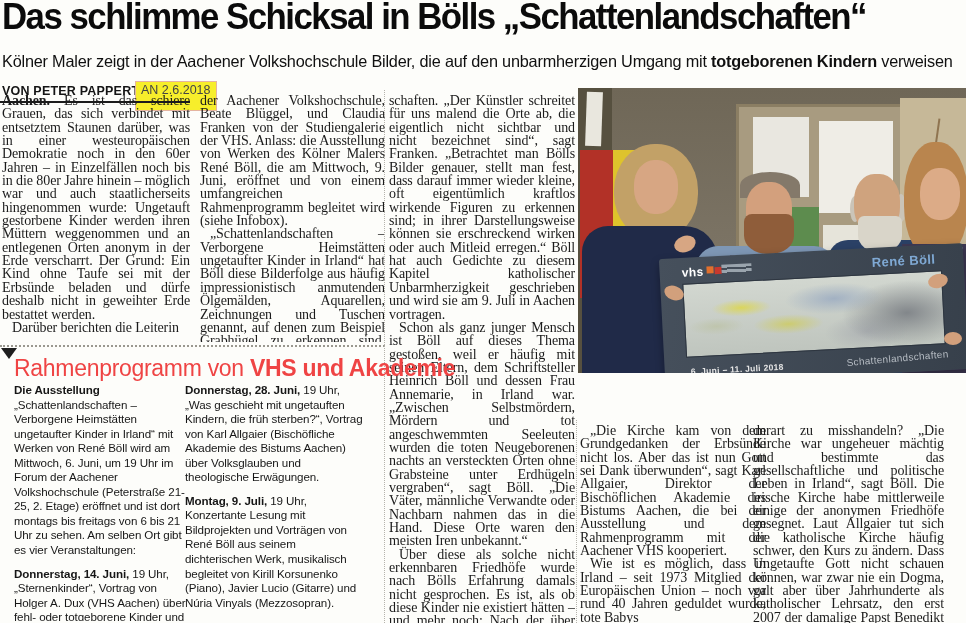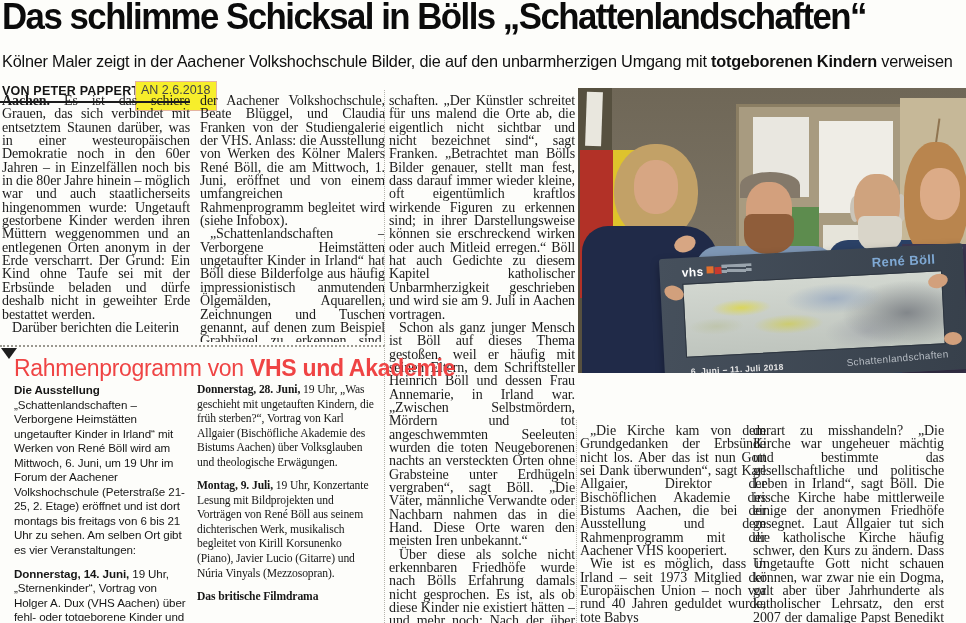--- a/index.html
+++ b/index.html
@@ -42,21 +42,21 @@
            border-left:8px solid transparent;border-right:8px solid transparent;
            border-top:11px solid #1e1e1e;}
   .infobox-title{position:absolute;left:14px;top:8px;font-size:23px;color:#ef4444;
            letter-spacing:-.3px;white-space:nowrap;}
   .infobox-title .tb{font-weight:bold;}
   .ibcol{position:absolute;top:36px;font-size:11.6px;line-height:14.55px;color:#161616;
          letter-spacing:-.1px;overflow:hidden;height:238px;}
   .ibcol p{margin:0 0 9px 0;}
   .ibcol .b{font-weight:bold;}
   .ibleft{left:14px;width:178px;}
-  .ibright{left:197px;width:180px;font-family:Liberation Serif, serif;}
+  .ibright{left:185px;width:180px;}
 
   
   .photo{position:absolute;left:578px;top:88px;width:388px;height:285px;overflow:hidden;
          background:linear-gradient(180deg,#6f6757 0%,#7b7364 55%,#6e6553 100%);}
   .photo *{position:absolute;}
   .ph-leftdark{left:0;top:0;width:34px;height:285px;background:#56503f;}
   .ph-sign{left:8px;top:4px;width:16px;height:54px;background:#e9e7de;transform:rotate(2deg);}
   .ph-poster{left:2px;top:62px;width:96px;height:148px;
              background:linear-gradient(90deg,#b23127 0 34%,#dec32c 34% 67%,#7f9c3c 67% 100%);}
   .ph-arrow{left:38px;top:26px;width:0;height:0;border-left:11px solid transparent;
@@ -133,21 +133,21 @@
   <div class="byline">VON PETER PAPPERT</div>
   <div class="datestamp" style="background: rgb(247, 238, 43);">AN 2.6.2018</div>
   <div class="byline-rule"></div>
 
   <div class="bodycol col1">
     <p><span class="lead">Aachen.</span> <span>Es ist das schiere Grauen, das sich verbindet mit entsetztem Staunen darüber, was in einer westeuropäischen Demokratie noch in den 60er Jahren – in Einzelfällen noch bis in die 80er Jahre hinein – möglich war und auch staatlicherseits hingenommen wurde: Ungetauft gestorbene Kinder werden ihren Müttern weggenommen und an entlegenen Orten anonym in der Erde verscharrt. Der Grund: Ein Kind ohne Taufe sei mit der Erbsünde beladen und dürfe deshalb nicht in geweihter Erde bestattet werden.</span></p>
     <p class="indent">Darüber berichten die Leiterin</p>
   </div>
 
   <div class="bodycol col2">
-    <p>der Aachener Volkshochschule, Beate Blüggel, und Claudia Franken von der Studiengalerie der VHS. Anlass: die Ausstellung von Werken des Kölner Malers René Böll, die am Mittwoch, 1. Juni, eröffnet und von einem umfangreichen Rahmenprogramm begleitet wird (siehe Infobox).</p>
+    <p>der Aachener Volkshochschule, Beate Blüggel, und Claudia Franken von der Studiengalerie der VHS. Anlass: die Ausstellung von Werken des Kölner Malers René Böll, die am Mittwoch, 9. Juni, eröffnet und von einem umfangreichen Rahmenprogramm begleitet wird (siehe Infobox).</p>
     <p class="indent">„Schattenlandschaften – Verborgene Heimstätten ungetaufter Kinder in Irland“ hat Böll diese Bilderfolge aus häufig impressionistisch anmutenden Ölgemälden, Aquarellen, Zeichnungen und Tuschen genannt, auf denen zum Beispiel Grabhügel zu erkennen sind, Wortzeichen, stilisierte Porträts oder auch mystische Land-</p>
   </div>
 
   <div class="bodycol col3">
     <p>schaften. „Der Künstler schreitet für uns malend die Orte ab, die eigentlich nicht sichtbar und nicht bezeichnet sind“, sagt Franken. „Betrachtet man Bölls Bilder genauer, stellt man fest, dass darauf immer wieder kleine, oft eigentümlich kraftlos wirkende Figuren zu erkennen sind; in ihrer Darstellungsweise können sie erschreckend wirken oder auch Mitleid erregen.“ Böll hat auch Gedichte zu diesem Kapitel katholischer Unbarmherzigkeit geschrieben und wird sie am 9. Juli in Aachen vortragen.</p>
     <p class="indent">Schon als ganz junger Mensch ist Böll auf dieses Thema gestoßen, weil er häufig mit seinen Eltern, dem Schriftsteller Heinrich Böll und dessen Frau Annemarie, in Irland war. „Zwischen Selbstmördern, Mördern und tot angeschwemmten Seeleuten wurden die toten Neugeborenen nachts an versteckten Orten ohne Grabsteine unter Erdhügeln vergraben“, sagt Böll. „Die Väter, männliche Verwandte oder Nachbarn nahmen das in die Hand. Diese Orte waren den meisten Iren unbekannt.“</p>
     <p class="indent">Über diese als solche nicht erkennbaren Friedhöfe wurde nach Bölls Erfahrung damals nicht gesprochen. Es ist, als ob diese Kinder nie existiert hätten – und mehr noch: Nach der über Jahrhunderte geltenden katholischen Kirchenlehre drohte Ungetauften die ewige Verdammnis. Das heißt: Sie mussten zwar keine Höllenqualen</p>
   </div>
 
   <div class="bodycol col4">

